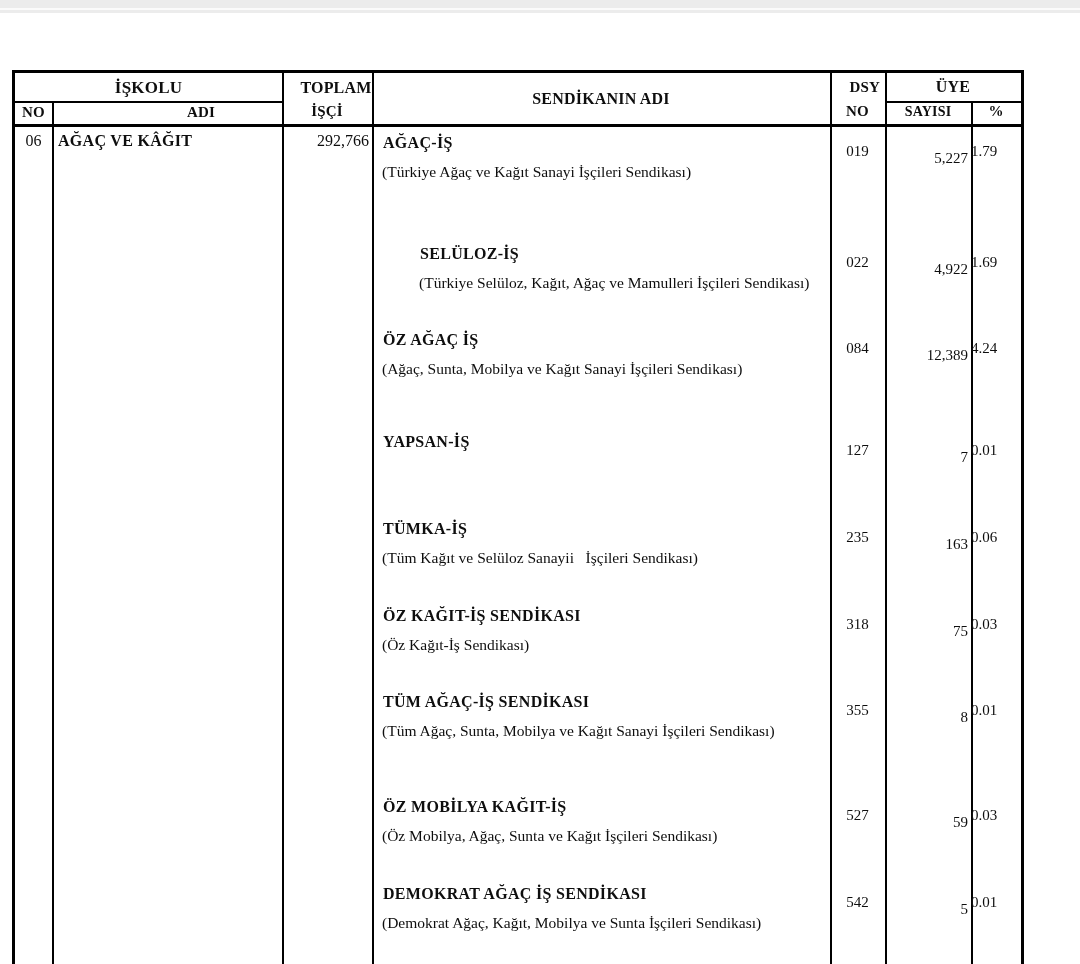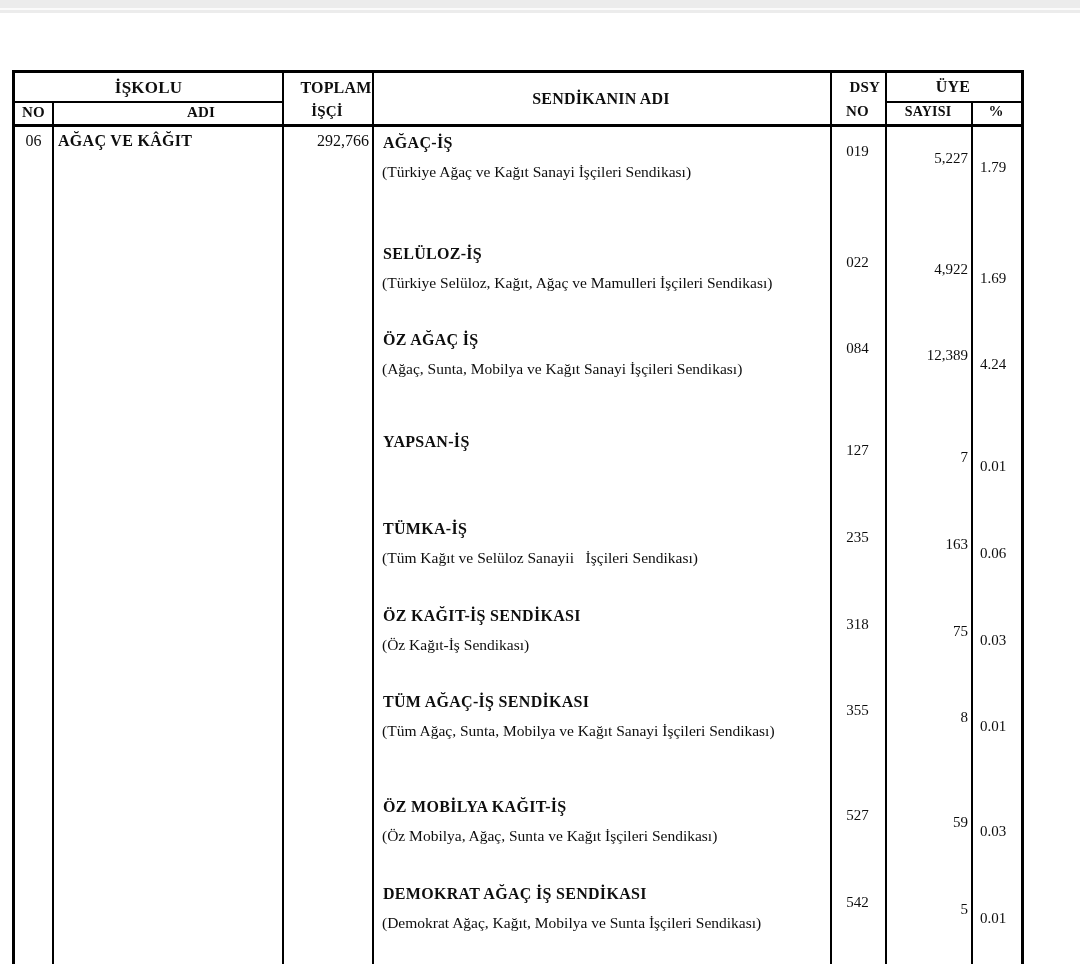--- a/index.html
+++ b/index.html
@@ -69,21 +69,21 @@
   
   .entries {
     position: absolute;
     left: 357px; top: 54px;
     width: 649px;
     padding-top: 6px;
     box-sizing: content-box;
   }
   .entry { position: relative; }
   .entry:nth-child(1) { height: 111px; }
-  .entry:nth-child(2) { height: 86px; }
+  .entry:nth-child(2) { height: 86px; padding-left: 37px; }
   .entry:nth-child(3) { height: 102px; }
   .entry:nth-child(4) { height: 87px; }
   .entry:nth-child(5) { height: 87px; }
   .entry:nth-child(6) { height: 86px; }
   .entry:nth-child(7) { height: 105px; }
   .entry:nth-child(8) { height: 87px; }
   .entry:nth-child(9) { height: 90px; }
   .uname {
     padding-left: 11px;
     width: 440px;
@@ -96,21 +96,21 @@
     padding-left: 10px;
     margin-top: 9px;
     width: 440px;
     font-size: 15.5px;
     line-height: 20px;
     white-space: pre-wrap;
   }
   .ucell { position: absolute; top: 8px; font-size: 15px; line-height: 20px; }
   .udsy    { left: 458px; width: 55px; text-align: center; }
   .usayisi { left: 513px; width: 83px; text-align: right; margin-top: 7px; }
-  .upct    { left: 599px; width: 44px; text-align: center; margin-top: 16px; }
+  .upct    { left: 599px; width: 44px; text-align: left; }
 </style>
 </head>
 <body>
 
 <div class="top-strip">
   <div class="strip-gap"></div>
 </div>
 
 <div class="doc-table">
 

